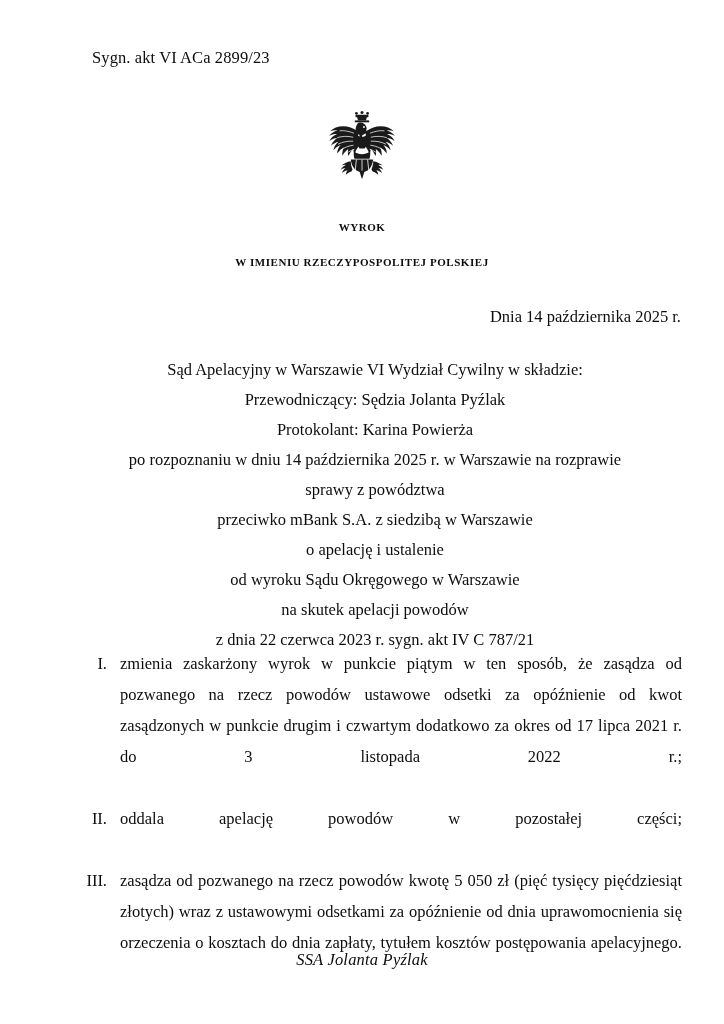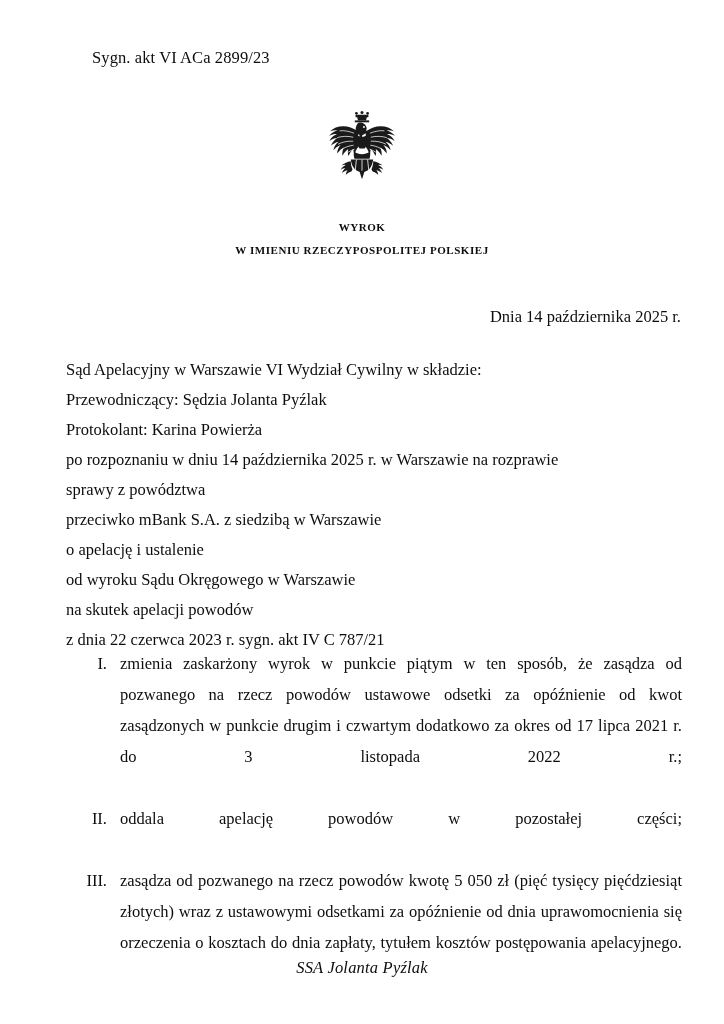--- a/index.html
+++ b/index.html
@@ -60,40 +60,41 @@
     text-align: center;
   }
   .title-main,
   .title-sub {
     font-weight: bold;
     font-size: 11px;
     letter-spacing: 0.55px;
   }
   .title-main { line-height: 1.0; }
   .title-sub {
-    margin-top: 12px;
+    margin-top: 24px;
     line-height: 1.0;
   }
 
   
   .date-line {
     position: absolute;
     right: 43px;
     top: 307px;
     font-size: 16.5px;
     white-space: nowrap;
   }
 
   
   .preamble {
     position: absolute;
     left: 66px;
     top: 355px;
     width: 618px;
     font-size: 16.5px;
+    text-align: center;
   }
   .preamble .pline {
     line-height: 30px;
     white-space: nowrap;
   }
 
   
   .findings {
     position: absolute;
     left: 66px;
@@ -131,21 +132,20 @@
   
   .signature {
     position: absolute;
     left: 0;
     right: 0;
     top: 950px;
     text-align: center;
     font-style: italic;
     font-size: 16.5px;
     letter-spacing: 0.2px;
-    margin-top: 8px;
   }
 </style>
 </head>
 <body>
 
 <div class="page">
 
   <div class="case-sig">Sygn. akt VI ACa 2899/23</div>
 
   <div class="emblem-wrap">

